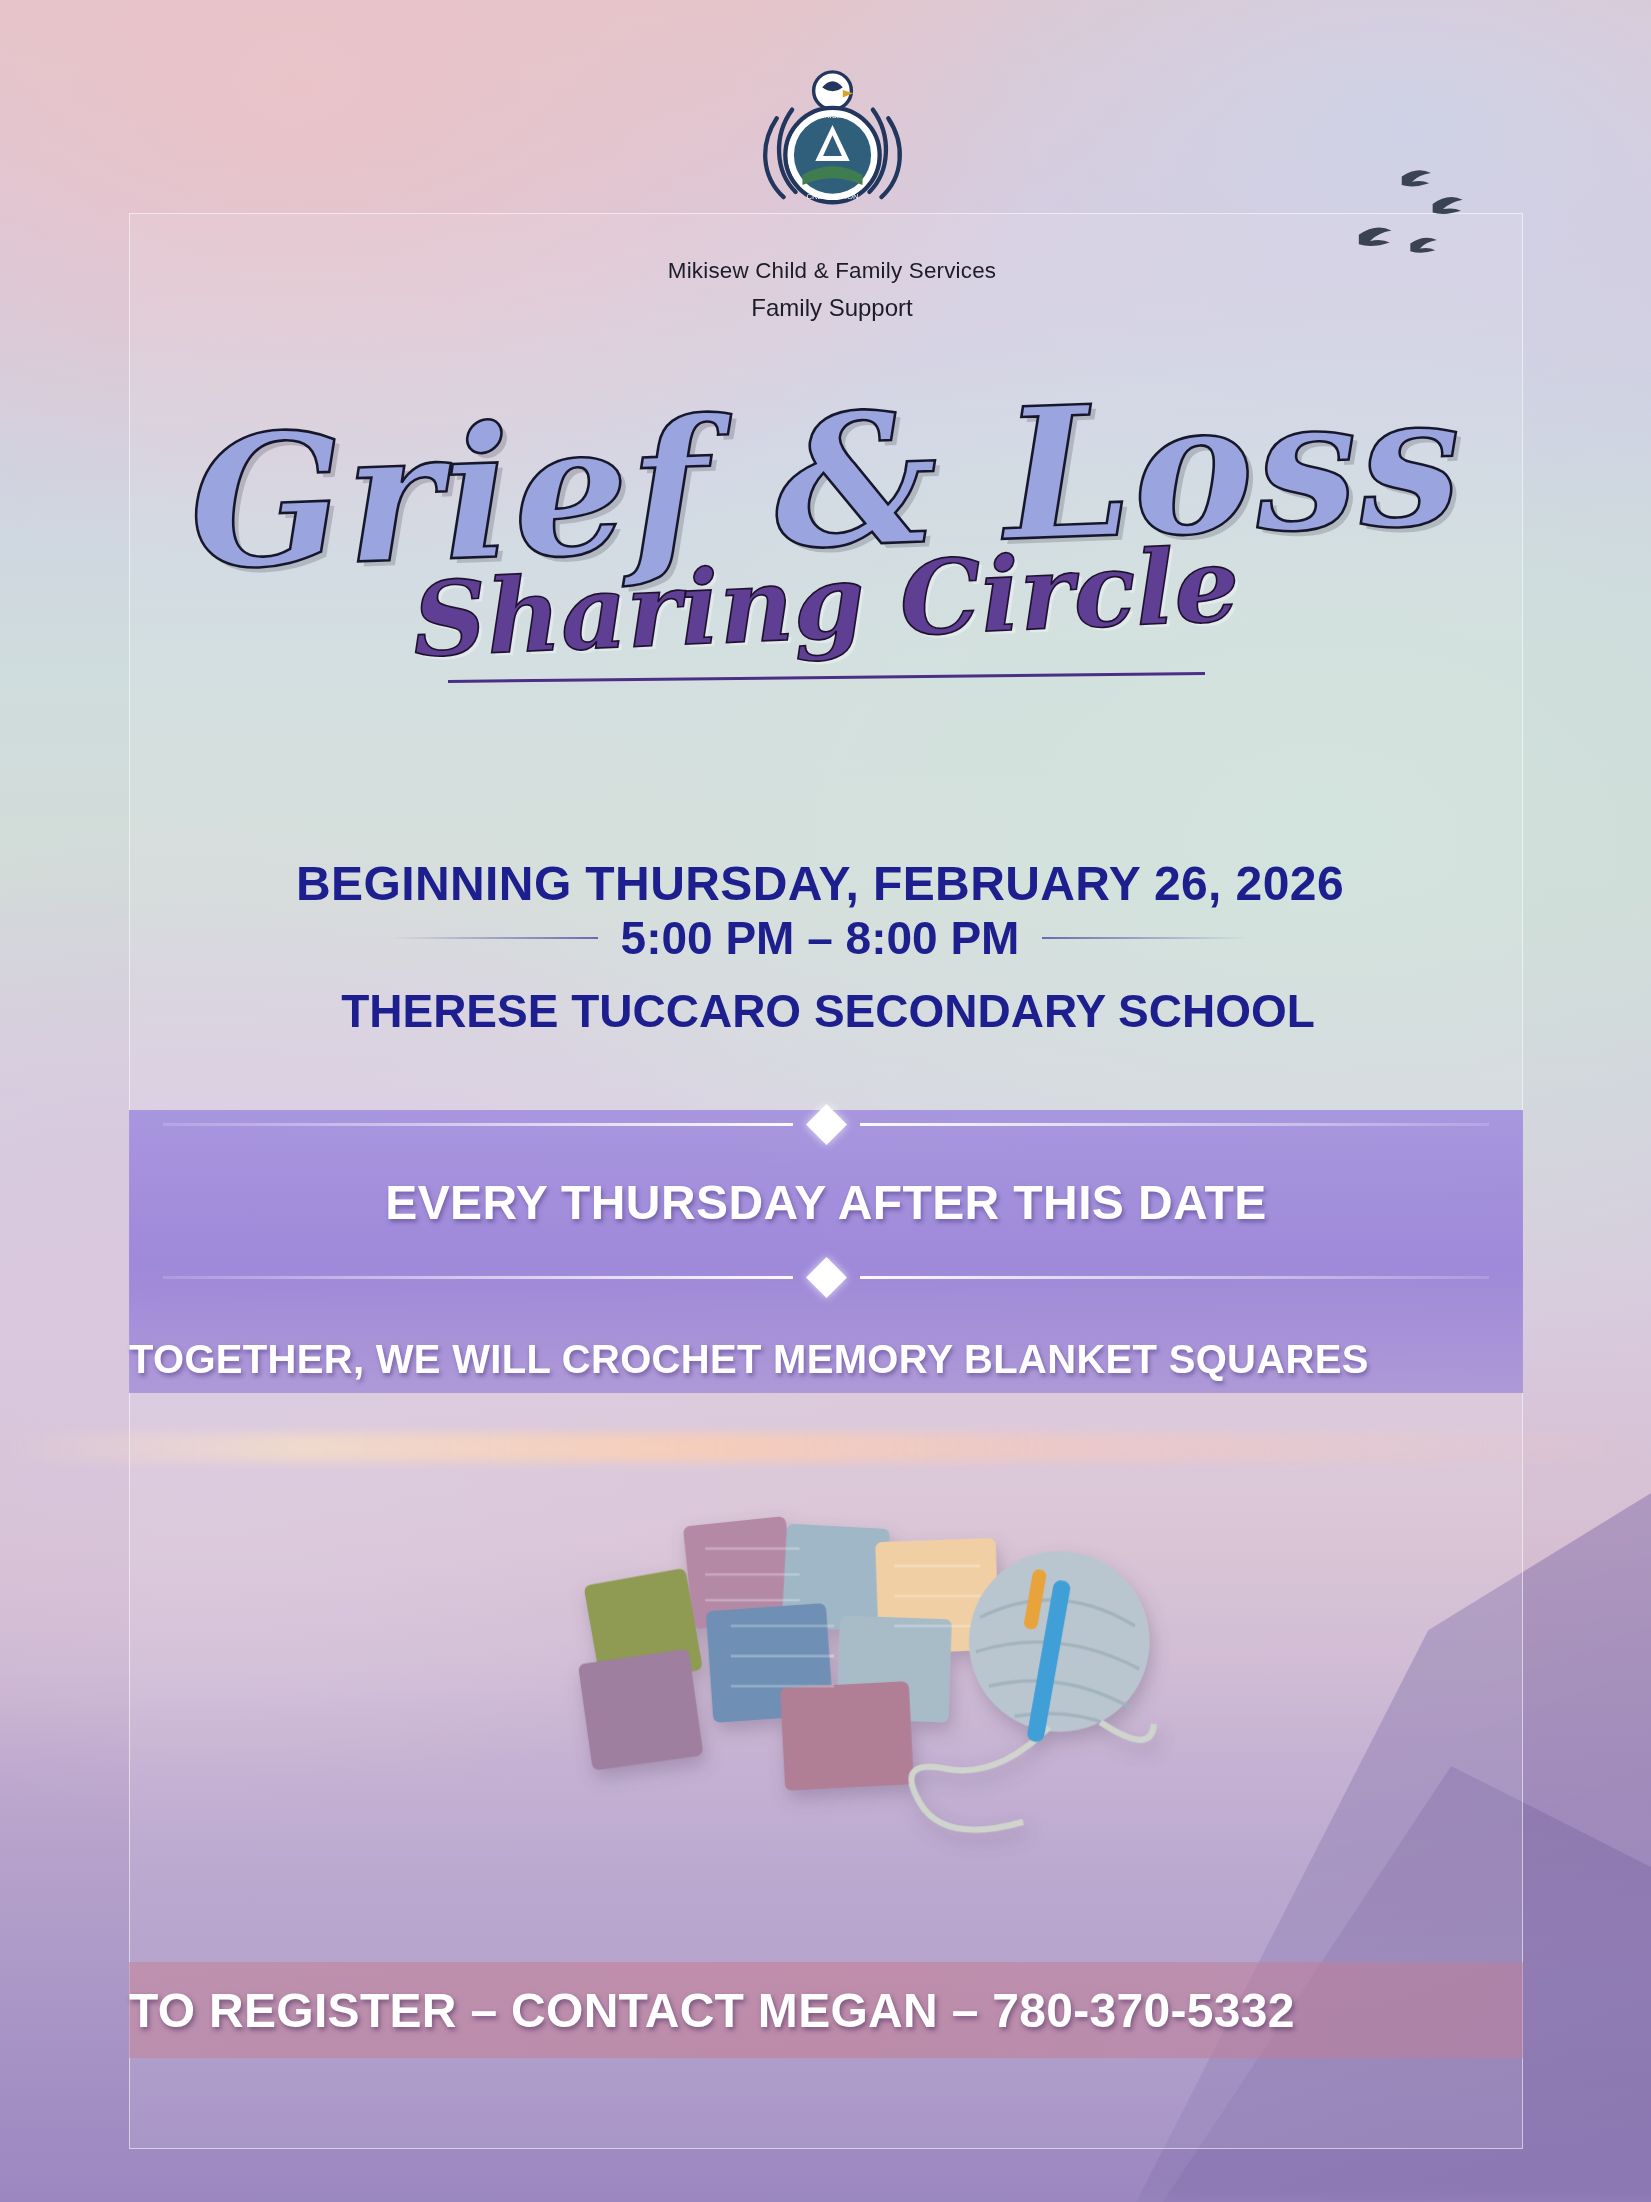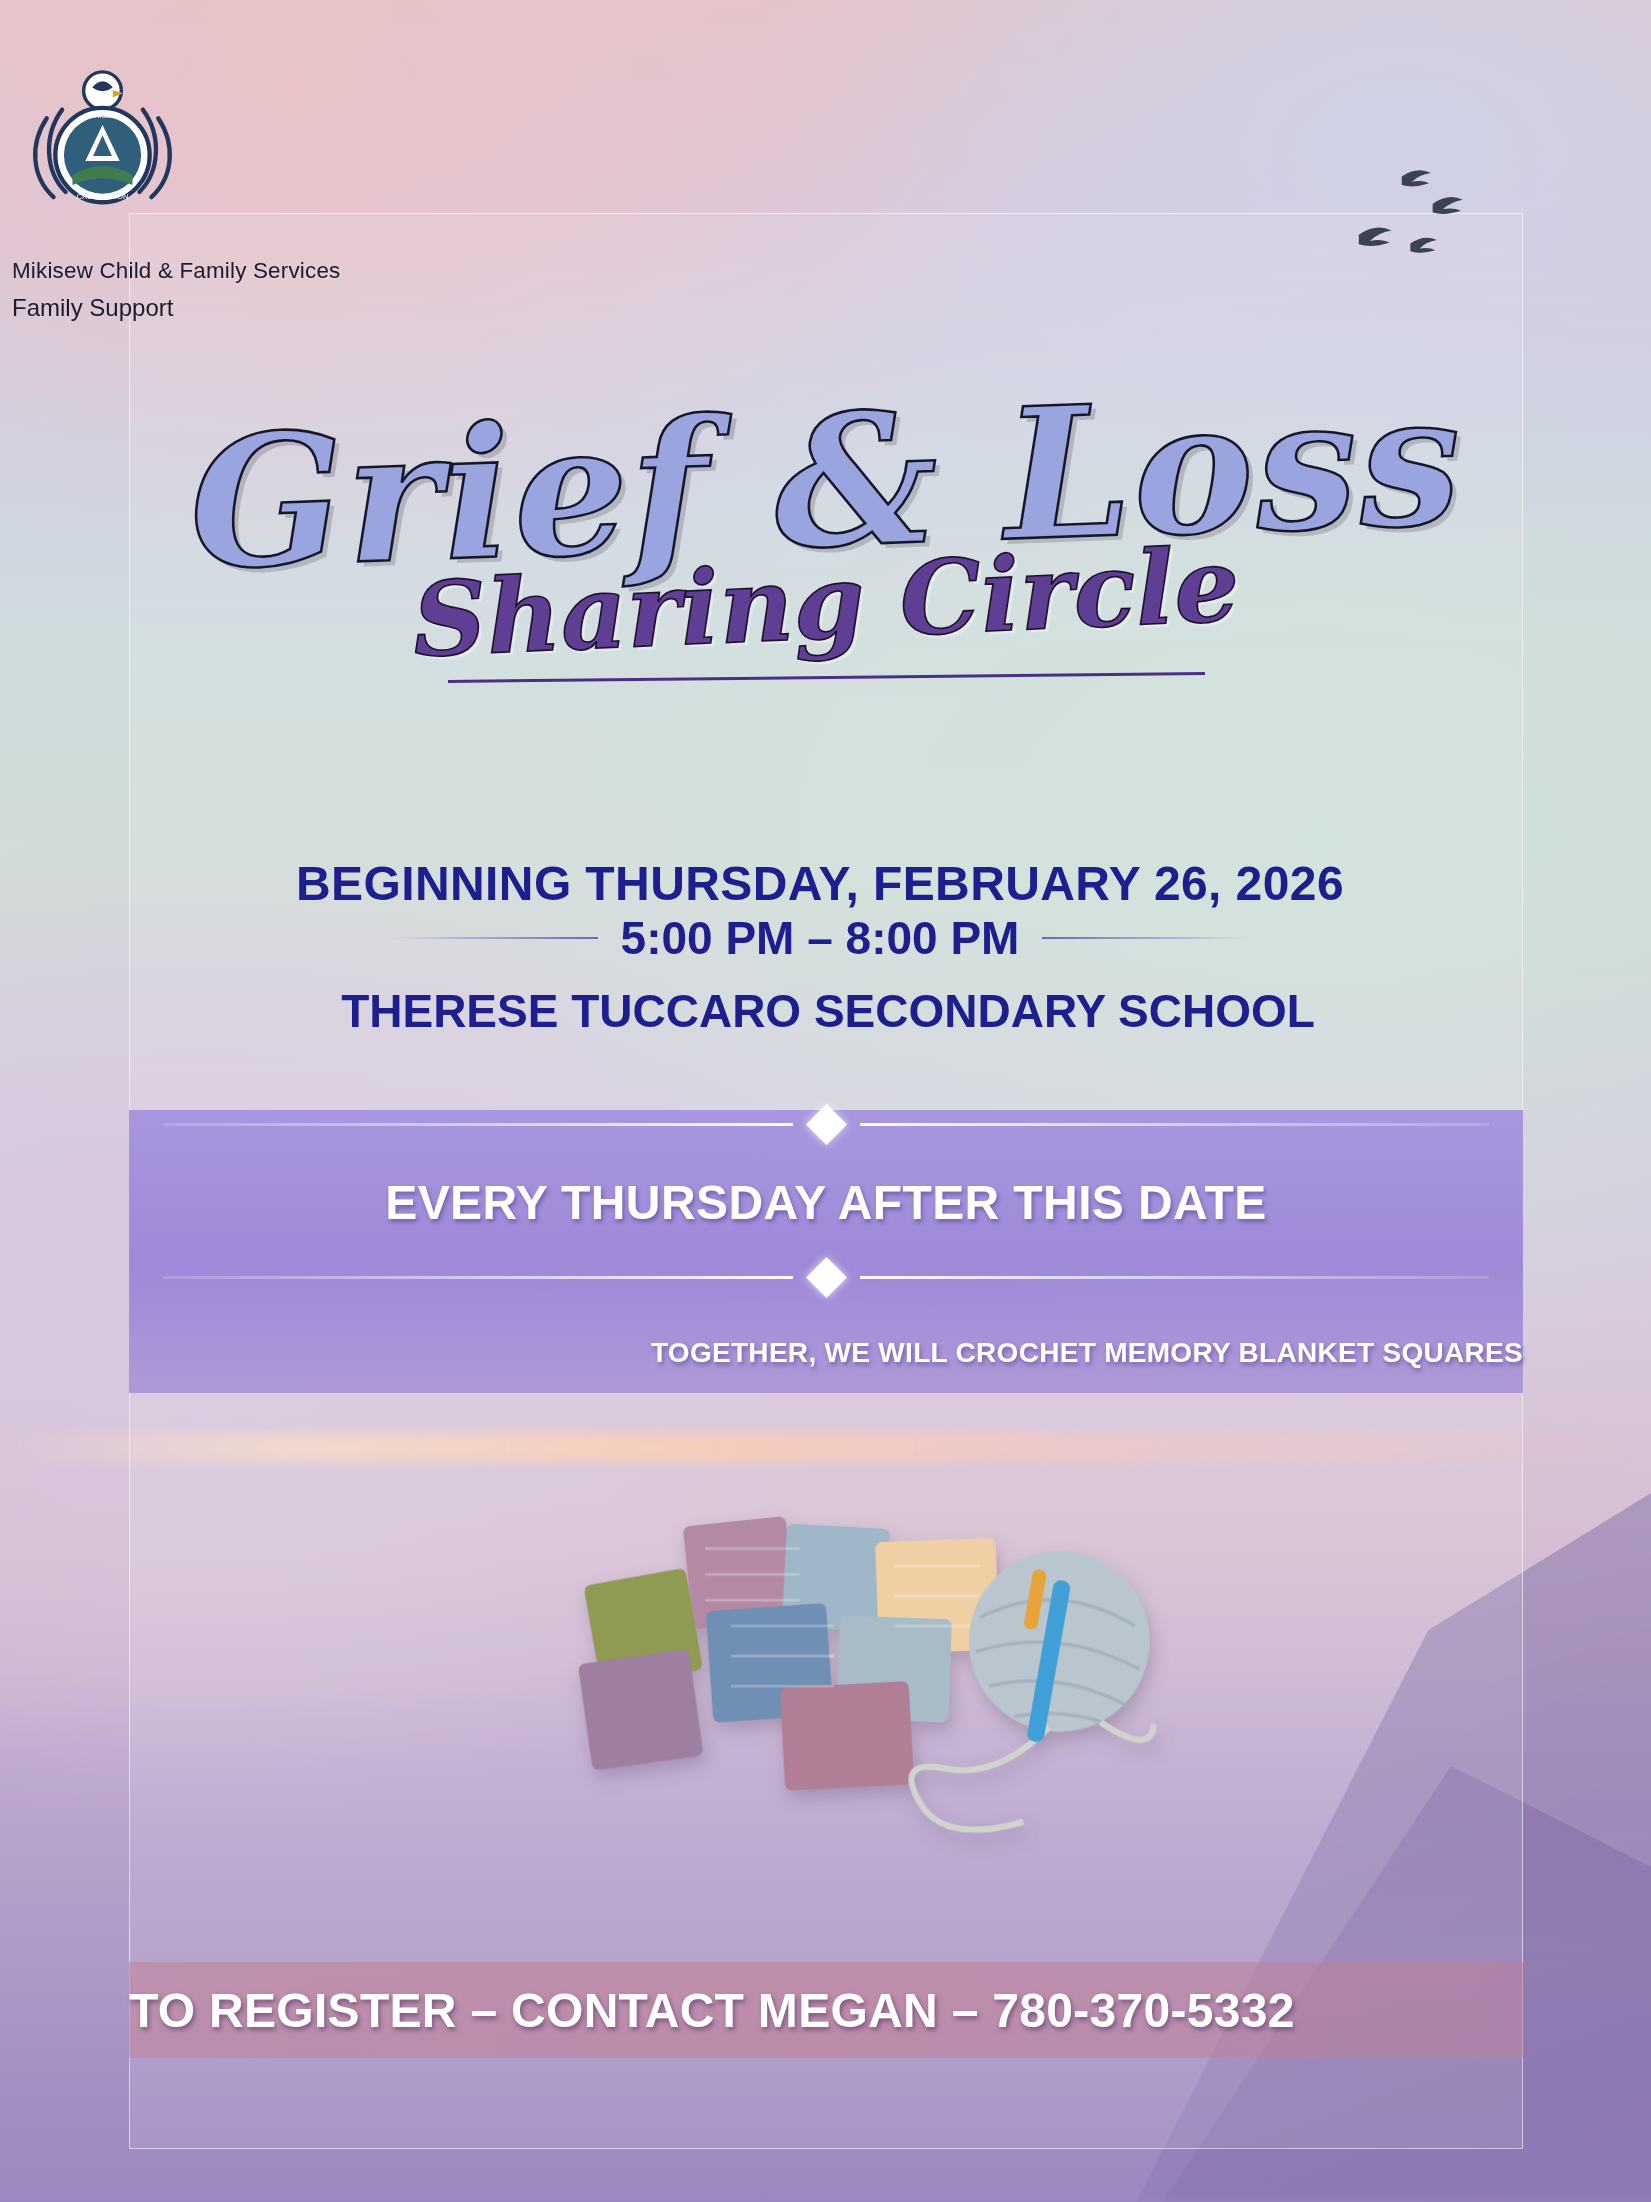--- a/index.html
+++ b/index.html
@@ -90,21 +90,21 @@
     background: rgba(255,255,255,0.10);
   }
 
   
   .logo-wrap {
     position: absolute;
     left: 0; right: 0;
     top: 65px;
     display: flex;
     flex-direction: column;
-    align-items: flex-start;
+    align-items: center;
     padding-left: 12px;
   }
   .org-name {
     margin-top: 27px;
     font-size: 22.4px;
     color: #1c1c2b;
     letter-spacing: 0.2px;
   }
   .org-sub {
     margin-top: 10.3px;
@@ -212,24 +212,24 @@
   .banner-line1 {
     text-align: center;
     color: #ffffff;
     font-weight: 700;
     font-size: 48px;
     letter-spacing: 0.4px;
     margin: 36px 0 33px;
     text-shadow: 1.7px 2.6px 4.3px rgba(60,40,110,0.45);
   }
   .banner-line2 {
-    text-align: right;
+    text-align: left;
     color: #ffffff;
     font-weight: 700;
-    font-size: 28px;
+    font-size: 40px;
     letter-spacing: 0.3px;
     margin-top: 45px;
     text-shadow: 1.7px 2.6px 4.3px rgba(60,40,110,0.45);
   }
 
   
   .crochet {
     position: absolute;
     left: 447px;
     top: 1497px;

